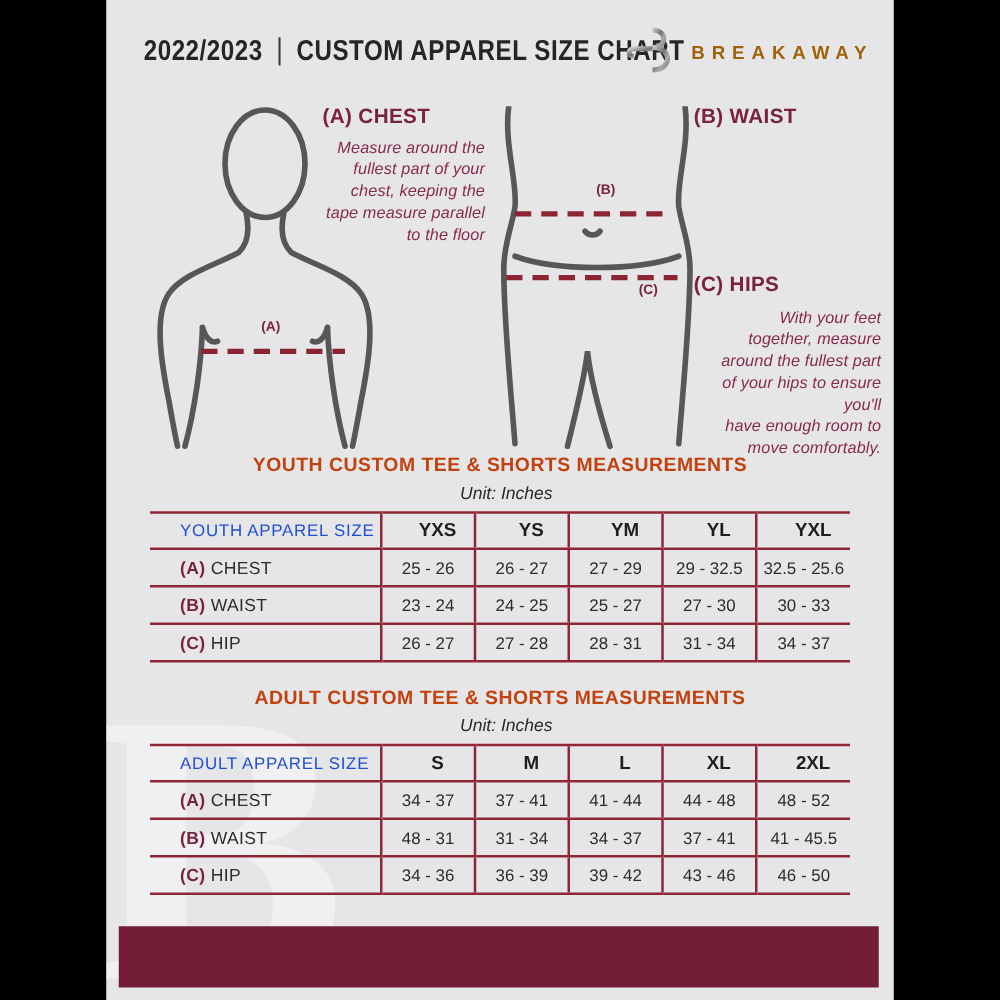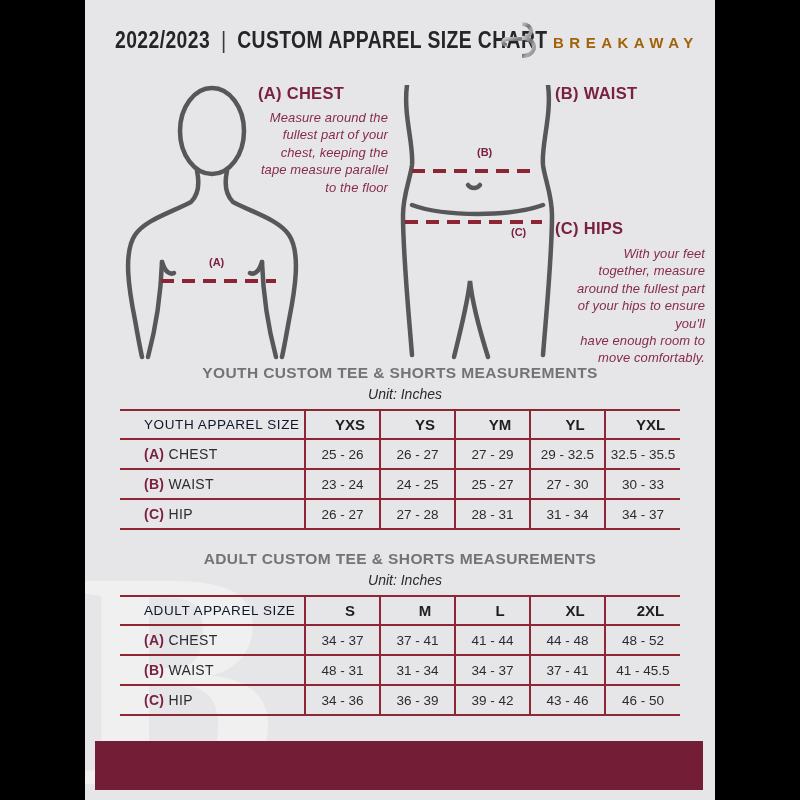--- a/index.html
+++ b/index.html
@@ -35,32 +35,32 @@
                  letter-spacing:.3px;z-index:2;}
   .guide-text{position:absolute;font-size:13px;font-style:italic;color:var(--maroon-soft);
               line-height:1.34;white-space:pre-line;z-index:2;letter-spacing:.1px;text-align:right;}
   .marker-label{position:absolute;font-size:11px;font-weight:bold;color:var(--maroon);z-index:2;}
 
   .sil{fill:none;stroke:var(--sil);stroke-width:4.5;stroke-linecap:round;}
   .dash{fill:none;stroke:#8c2434;stroke-width:4.2;stroke-dasharray:13 8;}
 
   
   .tbl-title{position:absolute;left:0;width:630px;text-align:center;font-size:15.5px;
-             font-weight:bold;color:#737373;letter-spacing:.4px;z-index:1;}
+             font-weight:bold;color:#c2410c;letter-spacing:.4px;z-index:1;}
   .tbl-unit{position:absolute;left:0;width:630px;text-align:center;font-size:14px;
             font-style:italic;color:#2a2a2c;z-index:1;padding-left:10px;}
   .size-table{position:absolute;left:35px;width:560px;border-collapse:collapse;
               table-layout:fixed;z-index:1;}
   .size-table col.c0{width:185px;}
   .size-table col.cn{width:75px;}
   .size-table th,.size-table td{border-left:2px solid var(--line);}
   .size-table tr > *:first-child{border-left:none;}
   .size-table thead th{border-top:2.5px solid var(--line);border-bottom:2.5px solid var(--line);height:29px;padding-left:15px;}
   .size-table tbody td{border-bottom:2px solid var(--line);height:30px;}
-  .size-table th.label-col{font-weight:normal;font-size:13.5px;color:#0f172a;
+  .size-table th.label-col{font-weight:normal;font-size:13.5px;color:#1d4ed8;
                            letter-spacing:.6px;text-align:left;padding-left:24px;}
   .size-table th.size-col{font-weight:bold;font-size:15px;color:#1e1e20;text-align:center;}
   .size-table td.row-label{text-align:left;padding-left:24px;font-size:14px;color:#2c2c2e;letter-spacing:.3px;}
   .size-table td.row-label .mk{color:var(--maroon);font-weight:bold;}
   .size-table td.value{font-size:13.5px;color:#2c2c2e;text-align:center;}
 
   .footer-bar{position:absolute;left:10px;top:741px;width:608px;height:49px;
               background:var(--footer);z-index:1;}
 </style>
 </head>
@@ -160,21 +160,21 @@
         <th class="size-col">YXL</th>
       </tr>
     </thead>
     <tbody>
       <tr>
         <td class="row-label"><span class="mk">(A)</span> <span>CHEST</span></td>
         <td class="value">25 - 26</td>
         <td class="value">26 - 27</td>
         <td class="value">27 - 29</td>
         <td class="value">29 - 32.5</td>
-        <td class="value">32.5 - 35.5</td>
+        <td class="value">32.5 - 25.6</td>
       </tr>
       <tr>
         <td class="row-label"><span class="mk">(B)</span> <span>WAIST</span></td>
         <td class="value">23 - 24</td>
         <td class="value">24 - 25</td>
         <td class="value">25 - 27</td>
         <td class="value">27 - 30</td>
         <td class="value">30 - 33</td>
       </tr>
       <tr>

